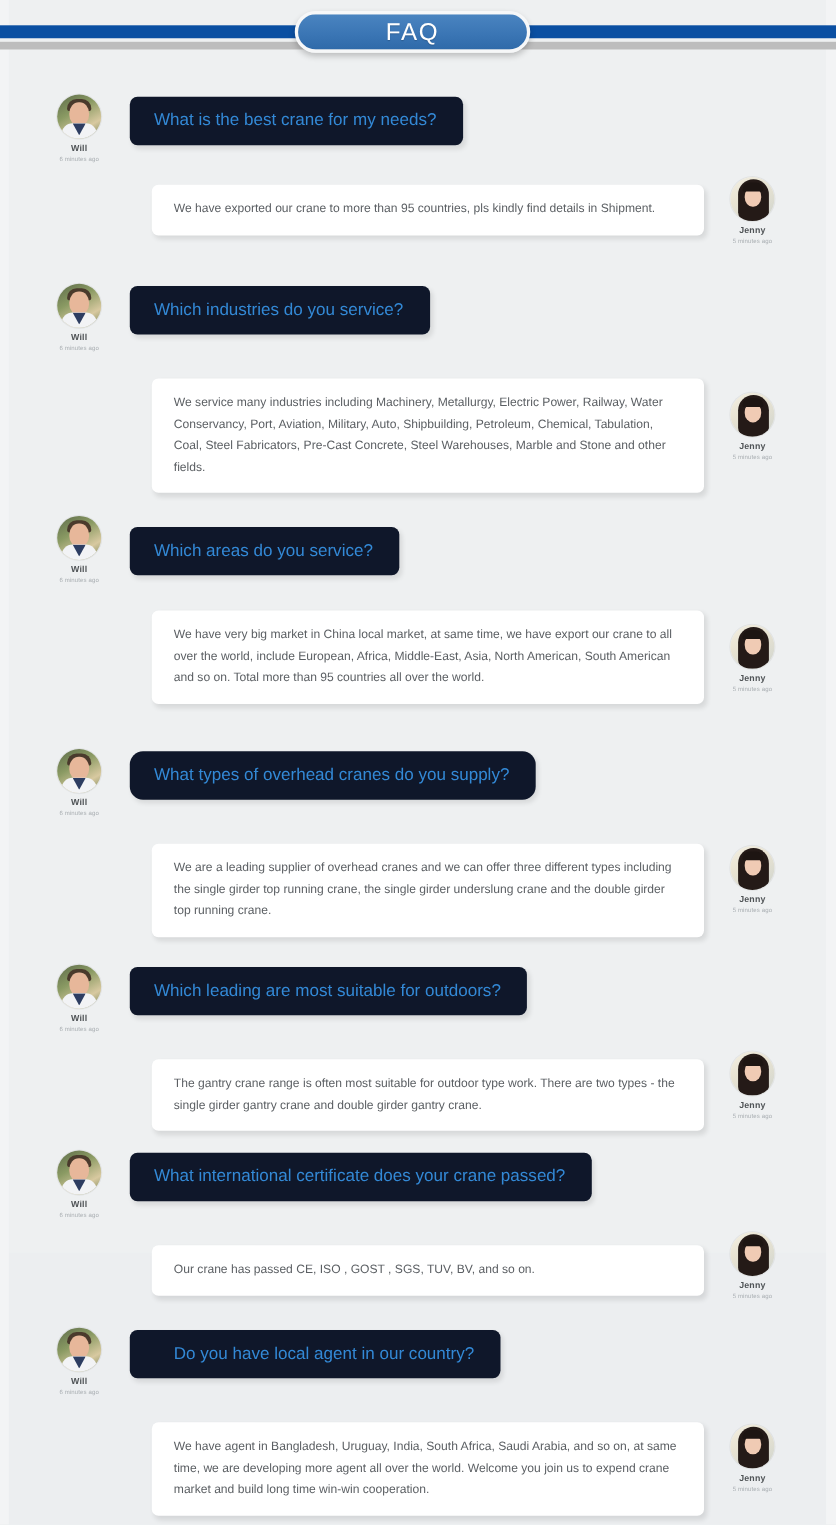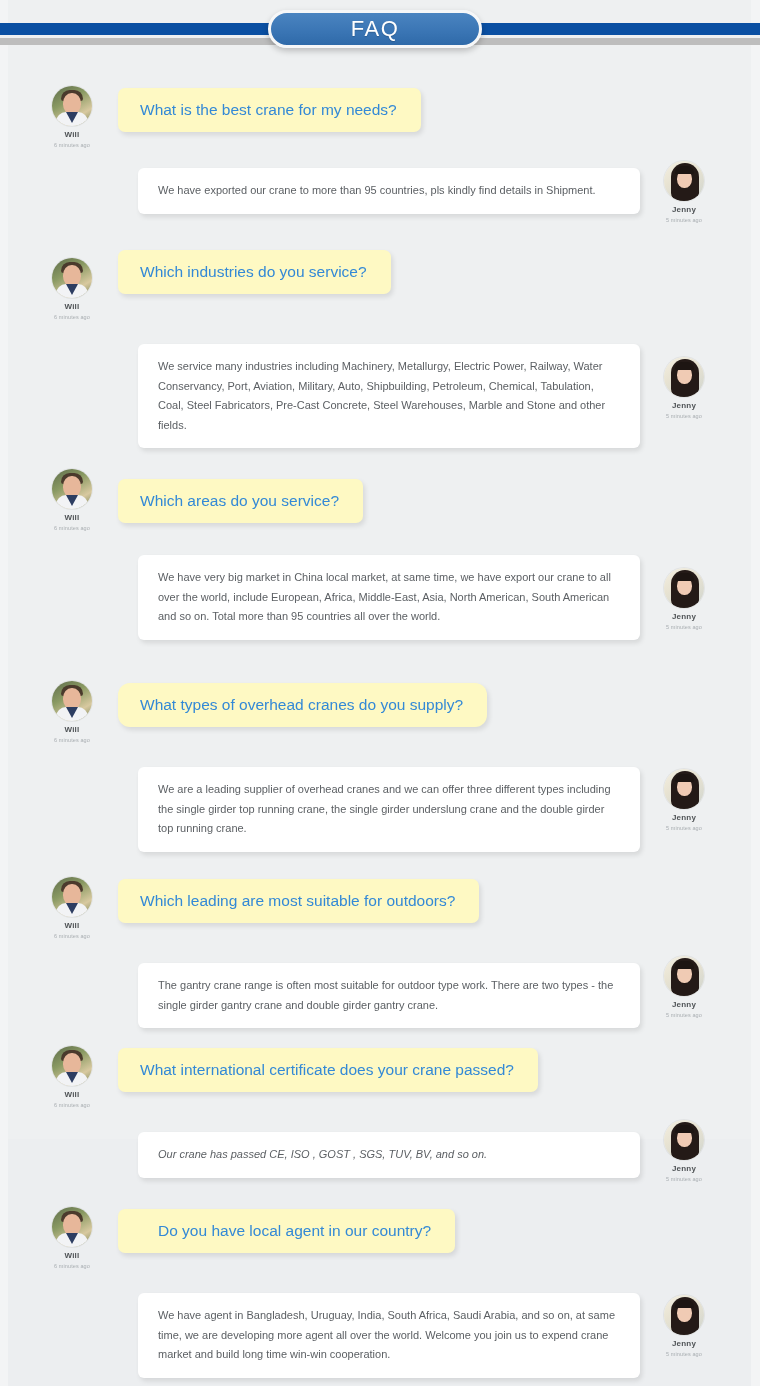--- a/index.html
+++ b/index.html
@@ -98,21 +98,21 @@
     margin-top:4px;font-size:8px;color:#4f5356;font-weight:bold;
     letter-spacing:.2px;line-height:10px;
   }
   .person-time{
     margin-top:1px;font-size:5.5px;color:#a9aeb2;line-height:8px;letter-spacing:.1px;
   }
 
   
   .q-bubble{
     position:absolute;left:118px;
-    background:#fef9c3;border-radius:7px;
+    background:#0f172a;border-radius:7px;
     box-shadow:2px 3px 5px rgba(0,0,0,0.10);
     padding:13px 24px 13px 22px;
     box-sizing:border-box;
   }
   .q-bubble .q-text{
     color:#3389d6;font-size:15.5px;line-height:18px;white-space:nowrap;
     font-family:"Liberation Sans", sans-serif;
   }
   .a-bubble{
     position:absolute;left:138px;width:502px;
@@ -177,21 +177,21 @@
         <div class="person left" style="top: 196px;">
           <div class="avatar will">
             <div class="hair"></div>
             <div class="face"></div>
             <div class="body"></div>
             <div class="collar"></div>
           </div>
           <div class="person-name">Will</div>
           <div class="person-time">6 minutes ago</div>
         </div>
-        <div class="q-bubble" style="top: 188px;">
+        <div class="q-bubble" style="top: 198px;">
           <div class="q-text">Which industries do you service?</div>
         </div>
         <div class="a-bubble" style="top: 262px;">
           <div class="a-text">We service many industries including Machinery, Metallurgy, Electric Power, Railway, Water Conservancy, Port, Aviation, Military, Auto, Shipbuilding, Petroleum, Chemical, Tabulation, Coal, Steel Fabricators, Pre-Cast Concrete, Steel Warehouses, Marble and Stone and other fields.</div>
         </div>
         <div class="person right" style="top: 295px;">
           <div class="avatar jenny">
             <div class="hair"></div>
             <div class="face"></div>
             <div class="bang"></div>
@@ -288,21 +288,21 @@
             <div class="face"></div>
             <div class="body"></div>
             <div class="collar"></div>
           </div>
           <div class="person-name">Will</div>
           <div class="person-time">6 minutes ago</div>
         </div>
         <div class="q-bubble" style="top: 986px;">
           <div class="q-text">What international certificate does your crane passed?</div>
         </div>
-        <div class="a-bubble" style="top: 1050px; font-style: italic;">
+        <div class="a-bubble" style="top: 1050px;">
           <div class="a-text">Our crane has passed CE, ISO , GOST , SGS, TUV, BV, and so on.</div>
         </div>
         <div class="person right" style="top: 1058px;">
           <div class="avatar jenny">
             <div class="hair"></div>
             <div class="face"></div>
             <div class="bang"></div>
           </div>
           <div class="person-name">Jenny</div>
           <div class="person-time">5 minutes ago</div>

